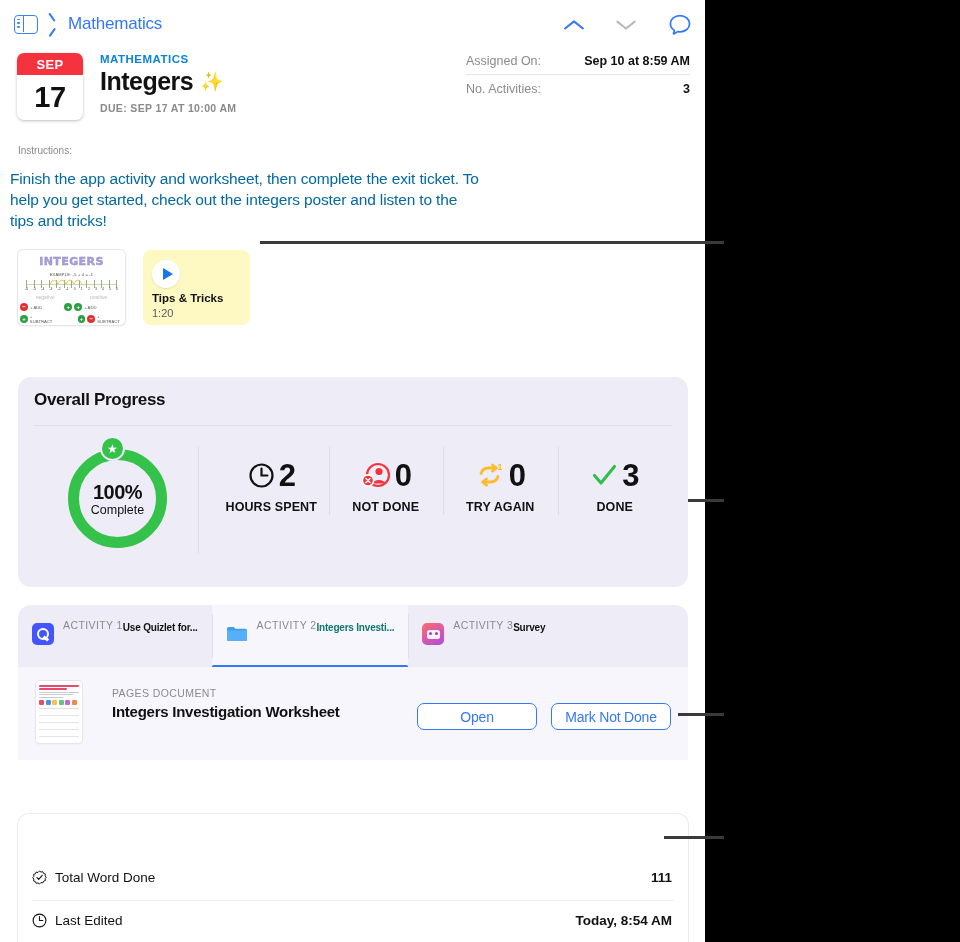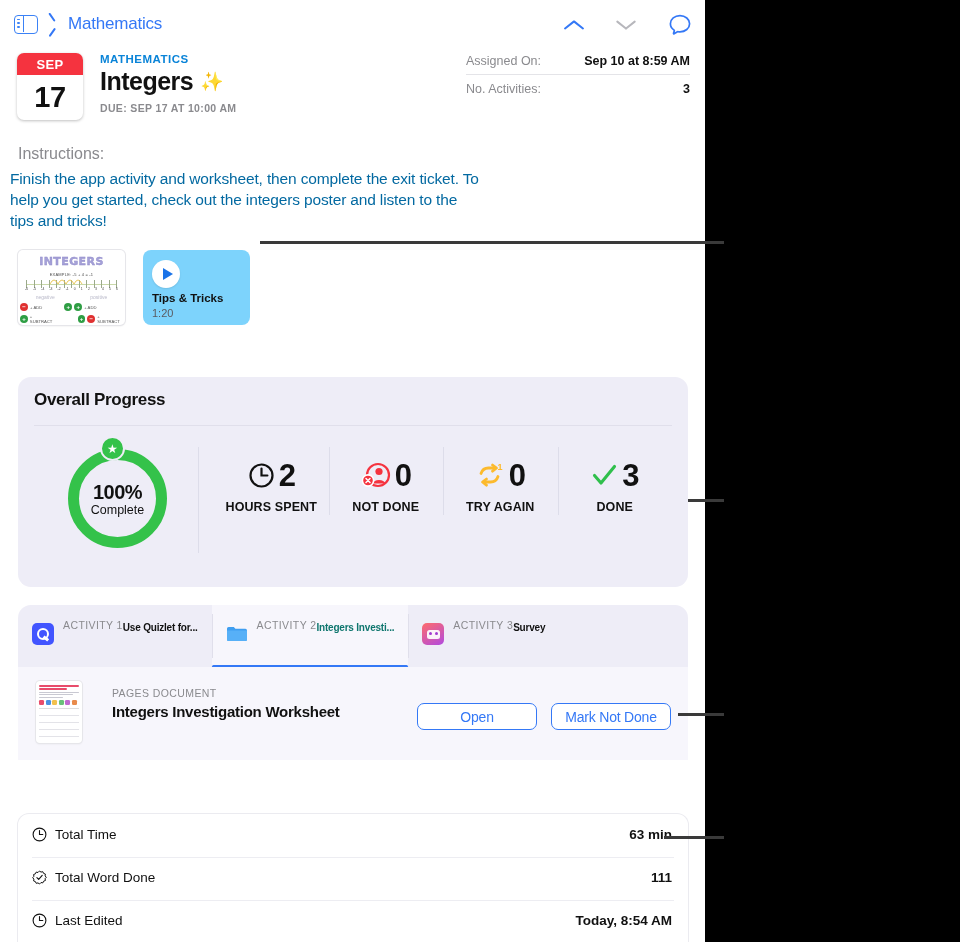--- a/index.html
+++ b/index.html
@@ -76,21 +76,21 @@
   .due { color: #8a8a8e; font-size: 10.5px; font-weight: 600; letter-spacing: 0.35px; margin-top: 6px; }
 
   .meta { position: absolute; left: 466px; top: 50px; width: 224px; }
   .meta-row { display: flex; justify-content: space-between; align-items: baseline;
               padding: 4px 0 6px 0; }
   .meta-row + .meta-row { border-top: 1px solid #e4e4e8; padding-top: 7px; }
   .meta-k { color: #8a8a8e; font-size: 12.5px; }
   .meta-v { color: #111; font-size: 12.5px; font-weight: 700; }
 
   
-  .instr-label { position: absolute; left: 18px; top: 145px; color: #8a8a8e; font-size: 16px; }
+  .instr-label { position: absolute; left: 18px; top: 145px; color: #8a8a8e; font-size: 10px; }
   .instr-body { position: absolute; left: 10px; top: 168px; width: 470px;
                 color: #0369a1; font-size: 15.5px; line-height: 21px; letter-spacing: -0.15px; }
 
   
   .attach { position: absolute; left: 18px; top: 250px; display: flex; gap: 18px; }
   .poster {
     width: 107px; height: 75px; border-radius: 5px; background: #fff;
     box-shadow: 0 0 0 1px #e6e6ea, 0 1px 2px rgba(0,0,0,.12);
     overflow: hidden; position: relative;
   }
@@ -111,21 +111,21 @@
   .poster .rowsig { position:absolute; left:2px; right:2px; font-size:4.2px; color:#555; display:flex; align-items:center; gap:2px; }
   .poster .rowsig.r1 { top: 53px; }
   .poster .rowsig.r2 { top: 64px; }
   .poster .rowsig .gap { flex: 0 0 18px; }
   .dot { width:8px; height:8px; border-radius:50%; display:inline-flex; align-items:center; justify-content:center;
          color:#fff; font-size:6px; font-weight:700; line-height:1; }
   .dot.red { background:#e03131; }
   .dot.grn { background:#2f9e44; }
 
   .video {
-    width: 107px; height: 75px; border-radius: 8px; background: #7dd3fc;
+    width: 107px; height: 75px; border-radius: 8px; background: #fef9c3;
     position: relative; padding: 8px 9px;
   }
   .play-circle {
     width: 28px; height: 28px; border-radius: 50%; background: #fff;
     display:flex; align-items:center; justify-content:center; margin-top: 2px;
     box-shadow: 0 1px 2px rgba(0,0,0,.1);
   }
   .play-tri { width:0; height:0; border-left: 10px solid #1a73e8; border-top: 6.5px solid transparent;
               border-bottom: 6.5px solid transparent; margin-left: 3px; }
   .video .vt { position:absolute; left:9px; bottom:21px; font-size: 11.5px; font-weight: 700; color:#111; }
@@ -484,30 +484,20 @@
         </div>
         <div class="doc-kick">PAGES DOCUMENT</div>
         <div class="doc-name">Integers Investigation Worksheet</div>
         <div class="btn" id="open-btn">Open</div>
         <div class="btn" id="mark-btn">Mark Not Done</div>
       </div>
     </div>
 
 
     <div class="white-card" id="details-card">
-      <div class="drow" style="top:0">
-        <div class="dleft">
-          <svg width="15" height="15" viewBox="0 0 15 15">
-            <circle cx="7.5" cy="7.5" r="6.4" fill="none" stroke="#111" stroke-width="1.1"></circle>
-            <path d="M7.5 3.6 V7.5 H10.8" fill="none" stroke="#111" stroke-width="1.1" stroke-linecap="round"></path>
-          </svg>
-          <span>Total Time</span>
-        </div>
-        <div class="dright">63 min</div>
-      </div>
       <div class="drow" style="top:43px">
         <div class="dleft">
           <svg width="15" height="15" viewBox="0 0 15 15">
             <path d="M7.5 1 l1.5 1.1 1.8-.4 .8 1.7 1.8.7-.3 1.8 1.2 1.4-1.2 1.4.3 1.8-1.8.7-.8 1.7-1.8-.4L7.5 14 6 12.9l-1.8.4-.8-1.7-1.8-.7.3-1.8L.7 7.7 1.9 6.3 1.6 4.5l1.8-.7.8-1.7 1.8.4z" fill="none" stroke="#111" stroke-width="1"></path>
             <path d="M4.9 7.6 L6.7 9.4 L10.2 5.3" fill="none" stroke="#111" stroke-width="1.1" stroke-linecap="round" stroke-linejoin="round"></path>
           </svg>
           <span>Total Word Done</span>
         </div>
         <div class="dright">111</div>
       </div>

